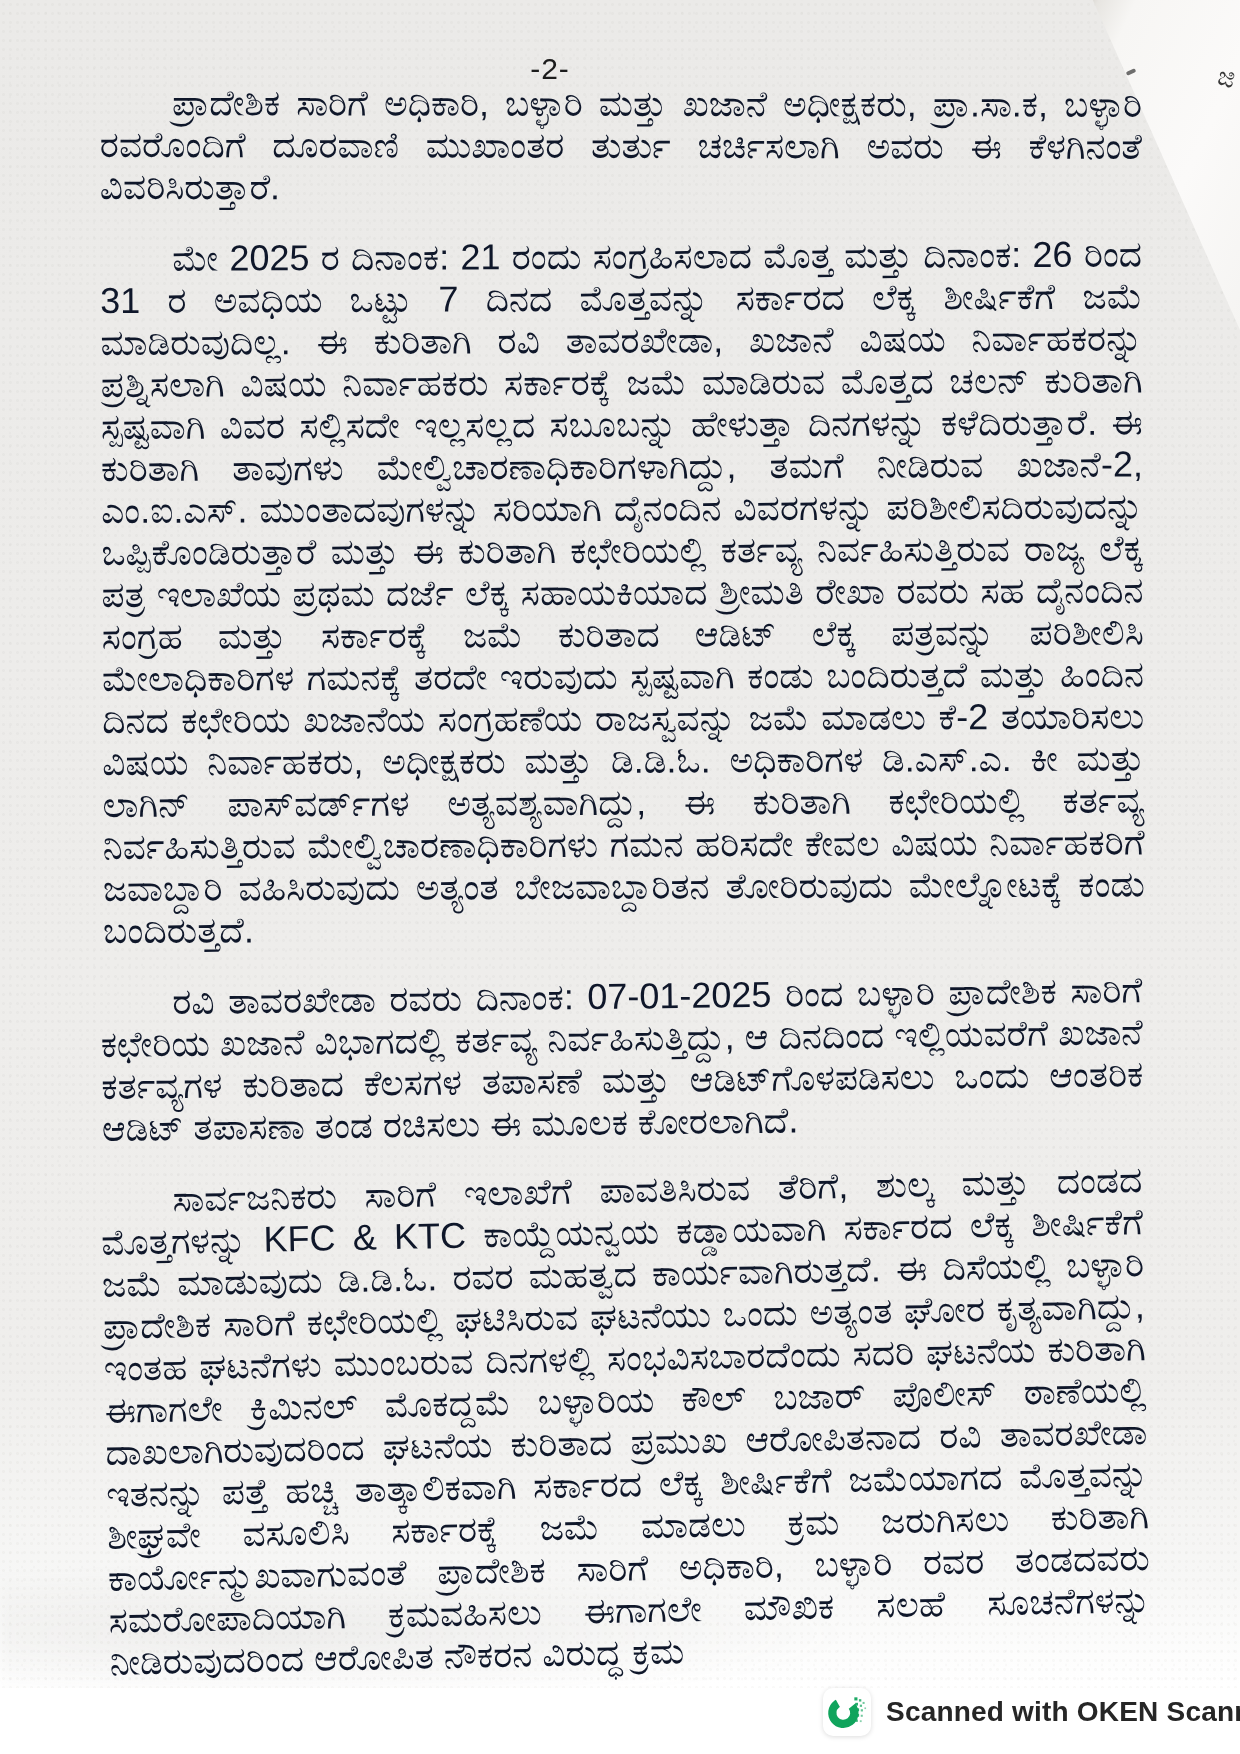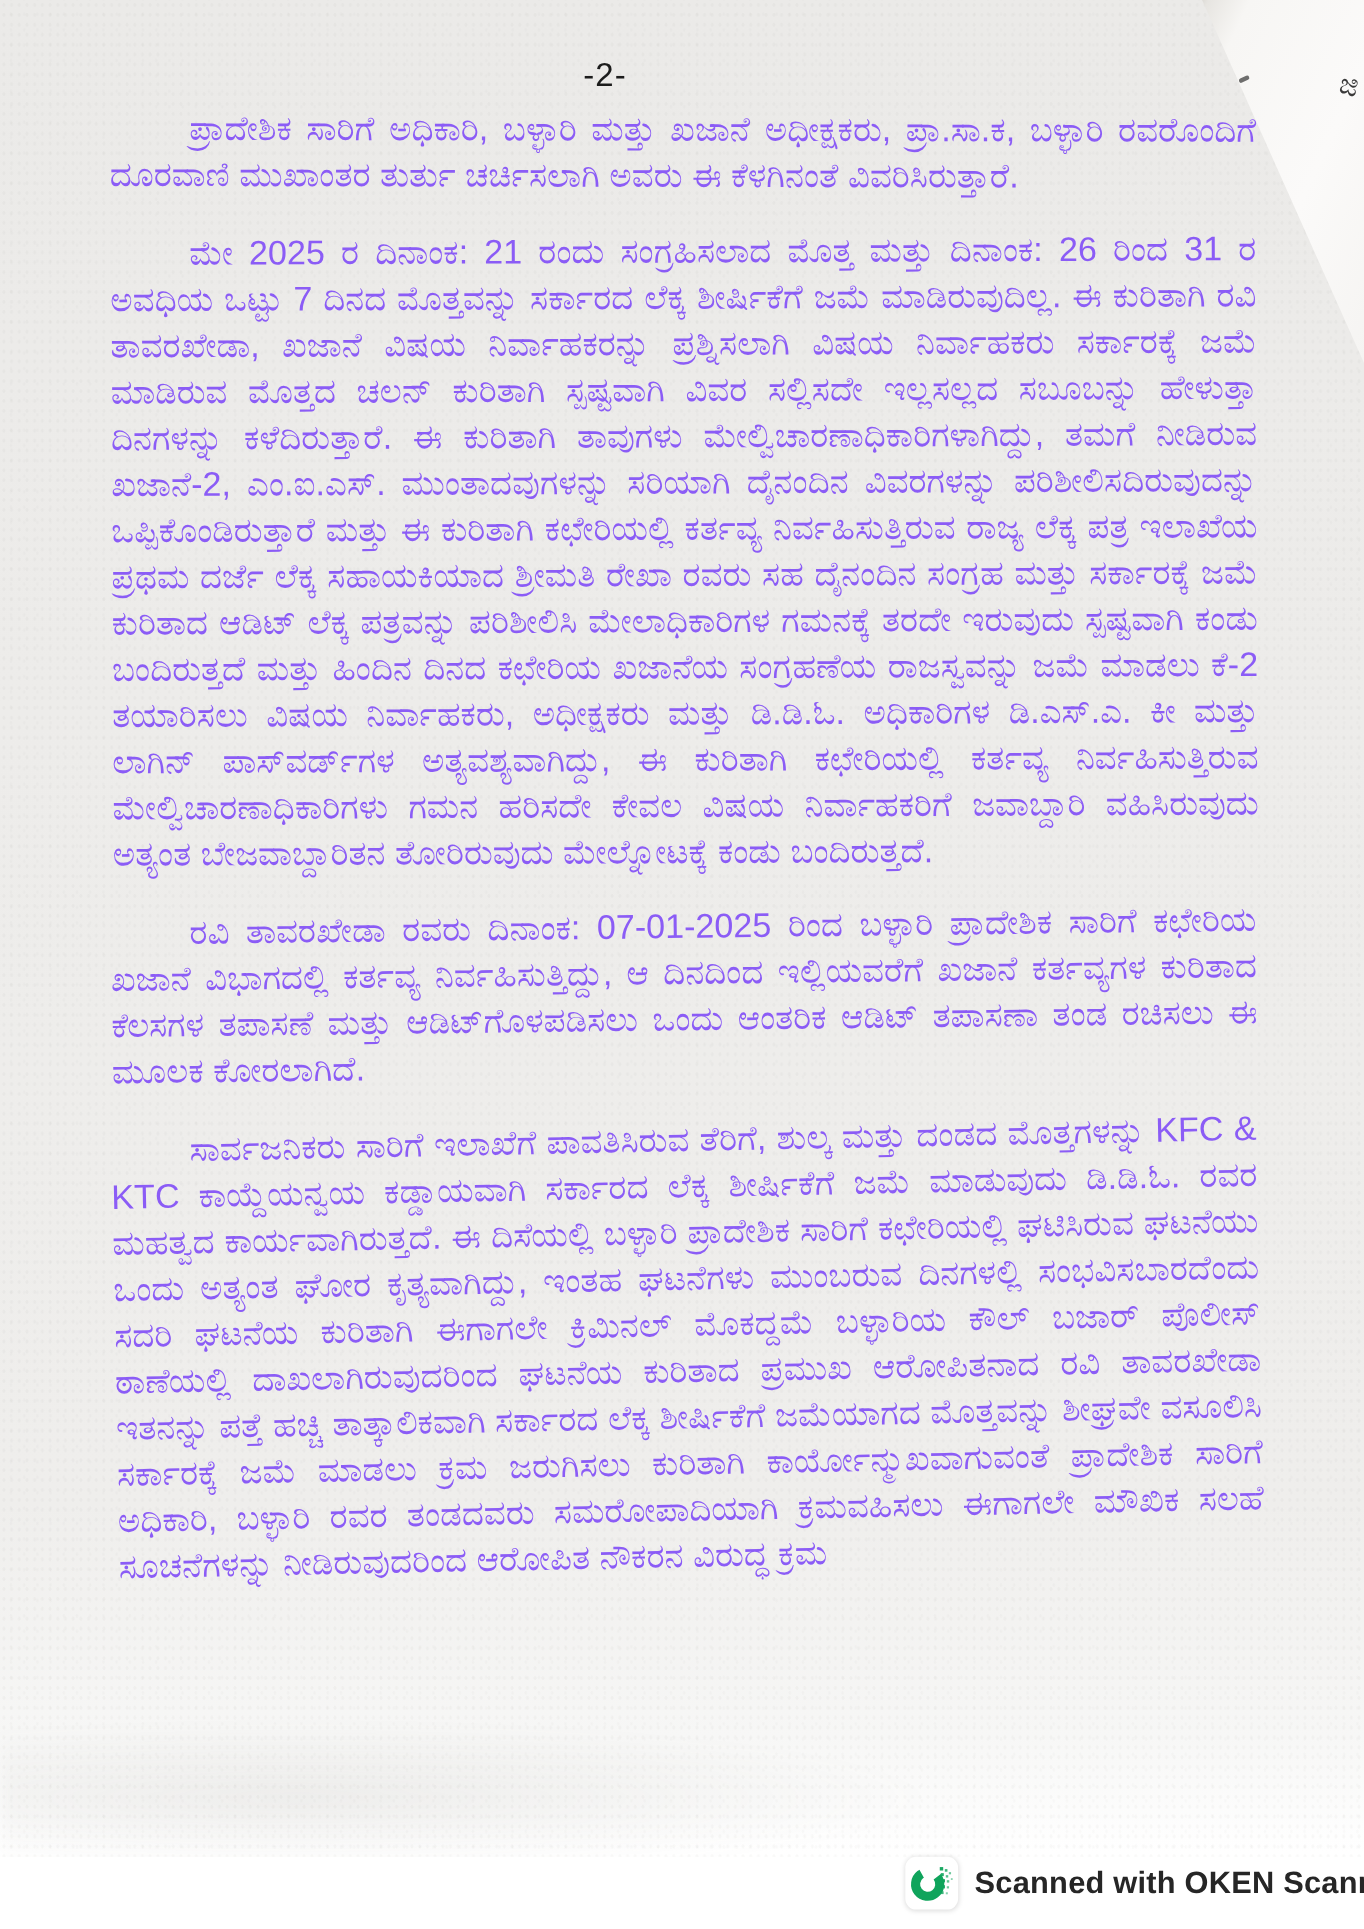--- a/index.html
+++ b/index.html
@@ -46,23 +46,23 @@
     position:absolute;left:1126px;top:70px;width:10px;height:4px;background:#4b4b4b;
     transform:rotate(-25deg);border-radius:2px;opacity:.8;
   }
   
   .pageno{
     position:absolute;top:52px;left:0;width:1100px;text-align:center;
     font-size:30px;color:#1c1c1c;letter-spacing:1px;
   }
   
   .content{
-    position:absolute;left:100px;top:96px;width:1042px;
-    color:#8b5cf6;
-    font-size:31px;line-height:42px;
+    position:absolute;left:100px;top:82px;width:1042px;
+    color:#0f172a;
+    font-size:36px;line-height:42px;
     text-align:justify;
   }
   .content p{
     margin:0 0 30px 0;
     text-indent:72px;
   }
   .p1{transform:rotate(.1deg);transform-origin:left top;}
   .p2{transform:rotate(-.25deg);transform-origin:left top;}
   .p3{transform:rotate(-.7deg);transform-origin:left top;}
   .p4{transform:rotate(-1.15deg);transform-origin:left top;margin-bottom:0;}

